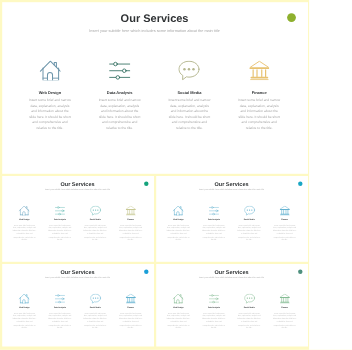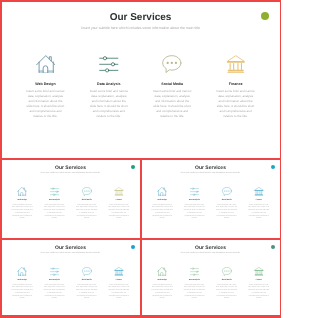--- a/index.html
+++ b/index.html
@@ -1,17 +1,17 @@
 <!DOCTYPE html>
 <html><head>
 <meta charset="utf-8">
 <style>
   html,body{margin:0;padding:0;}
   body{width:281px;height:318px;background:#ffffff;font-family:"Liberation Sans",sans-serif;overflow:hidden;-webkit-font-smoothing:antialiased;text-rendering:geometricPrecision;}
-  .page{position:relative;width:281px;height:318px;background:#ef4444;}
+  .page{position:relative;width:281px;height:318px;background:#fef9c3;}
   .slide{position:absolute;background:#ffffff;box-sizing:border-box;overflow:hidden;}
   .hero{left:1.5px;top:1.5px;width:278px;height:156px;}
   .t1{left:1.5px;top:159.5px;width:138px;height:78px;}
   .t2{left:141.5px;top:159.5px;width:138px;height:78px;}
   .t3{left:1.5px;top:239.5px;width:138px;height:75.5px;}
   .t4{left:141.5px;top:239.5px;width:138px;height:75.5px;}
 
   .title{font-weight:bold;color:#2f3234;text-align:center;}
   .subtitle{color:#a8a8a8;text-align:center;}
   .cols{display:flex;width:100%;box-sizing:border-box;}

